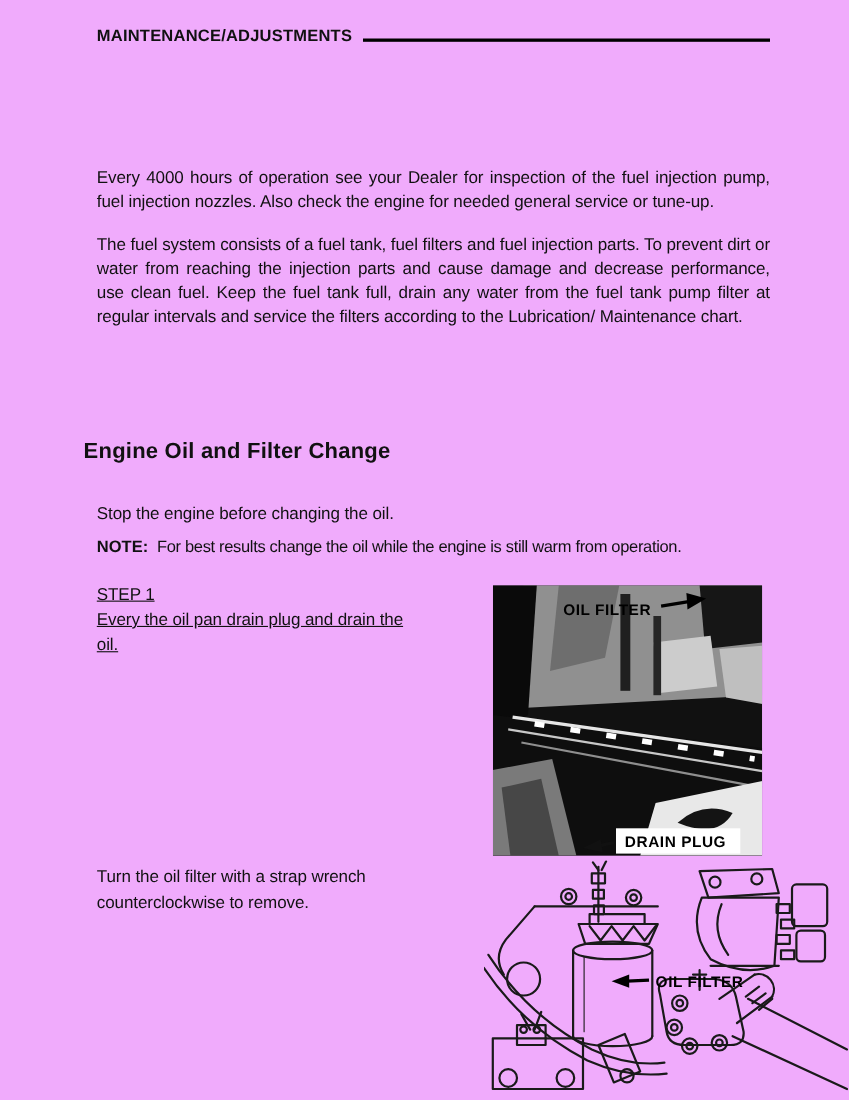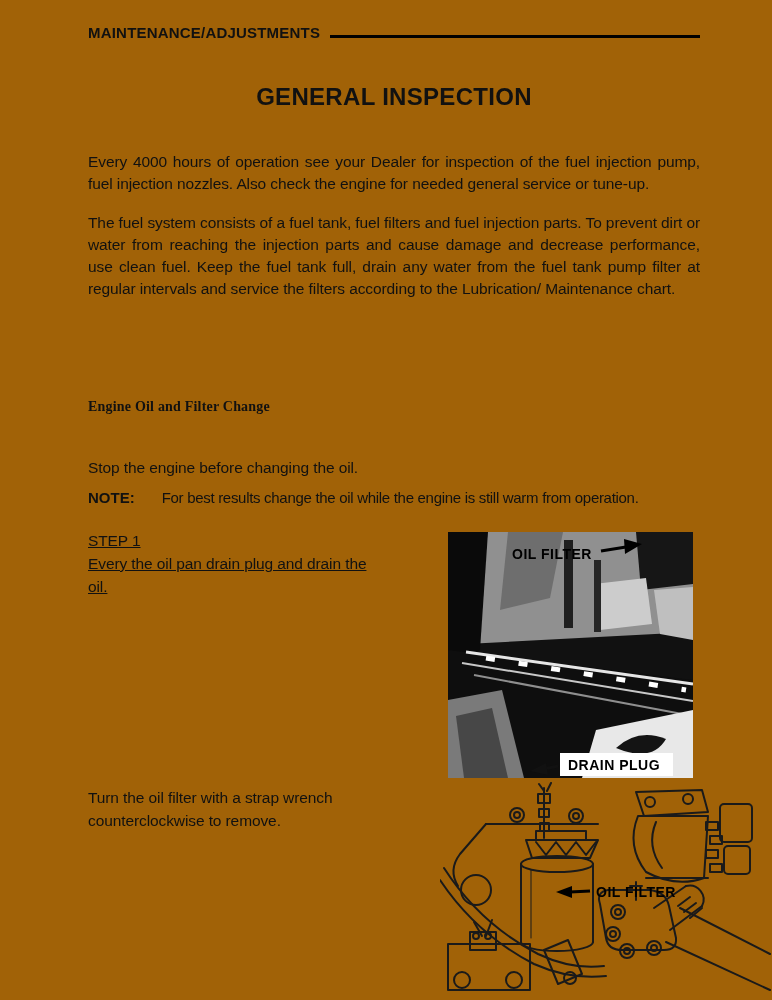--- a/index.html
+++ b/index.html
@@ -1,17 +1,17 @@
 <!DOCTYPE html>
 <html><head>
 <meta charset="utf-8">
 <style>
   html,body { margin:0; padding:0; background:#ffffff; }
   .page {
-    position:relative; width:772px; height:1000px; background:#a16207;
+    position:relative; width:772px; height:1000px; background:#f0abfc;
     font-family:"Liberation Sans", sans-serif; color:#111; overflow:hidden;
   }
   .abs { position:absolute; }
   .header-row {
     left:88px; top:24px; width:612px; display:flex; align-items:flex-end;
   }
   .header-title {
     font-size:15px; font-weight:bold; letter-spacing:0.2px; white-space:nowrap;
   }
   .header-rule {
@@ -19,47 +19,46 @@
   }
   .h1 {
     left:88px; width:612px; text-align:center;
     font-size:24px; font-weight:bold; letter-spacing:0.3px;
   }
   .body-text {
     left:88px; width:612px; font-size:15.5px; line-height:22px;
     text-align:justify; letter-spacing:-0.1px;
   }
   .h3 {
-    left:88px; font-size:14px; font-weight:bold; letter-spacing:0.2px;font-family:Liberation Serif, serif;
+    left:76px; font-size:20px; font-weight:bold; letter-spacing:0.2px;
   }
   .plain {
     left:88px; font-size:15.5px; line-height:22px; letter-spacing:-0.1px;
   }
   .note-line {
     left:88px; width:620px; font-size:15px; letter-spacing:-0.3px; white-space:nowrap;
   }
-  .note-line strong { margin-right:27px; letter-spacing:0; }
+  .note-line strong { margin-right:8px; letter-spacing:0; }
   .step-block {
     font-size:15.5px; line-height:23px; letter-spacing:-0.1px;
   }
   .fig { overflow:hidden;text-align:right; }
   .fig svg { display:block; }
   .fig-label { font-family:"Liberation Sans", sans-serif; font-size:14px; font-weight:bold; fill:#000; letter-spacing:0.5px; }
 </style>
 </head>
 <body>
 
 <div class="page">
 
   <div class="abs header-row">
     <span class="header-title">MAINTENANCE/ADJUSTMENTS</span>
     <span class="header-rule"></span>
   </div>
 
-  <div class="abs h1" style="top:83px;">GENERAL INSPECTION</div>
 
   <div class="abs body-text" style="top:131px;margin-top:20px;">Every 4000 hours of operation see your Dealer for inspection of the fuel injection pump, fuel injection nozzles. Also check the engine for needed general service or tune-up.</div>
 
   <div class="abs body-text" style="top:212px;">The fuel system consists of a fuel tank, fuel filters and fuel injection parts. To prevent dirt or water from reaching the injection parts and cause damage and decrease performance, use clean fuel. Keep the fuel tank full, drain any water from the fuel tank pump filter at regular intervals and service the filters according to the Lubrication/ Maintenance chart.</div>
 
 
   <div class="abs h3" style="top:399px;">Engine Oil and Filter Change</div>
 
   <div class="abs plain" style="top:457px;">Stop the engine before changing the oil.</div>
 

